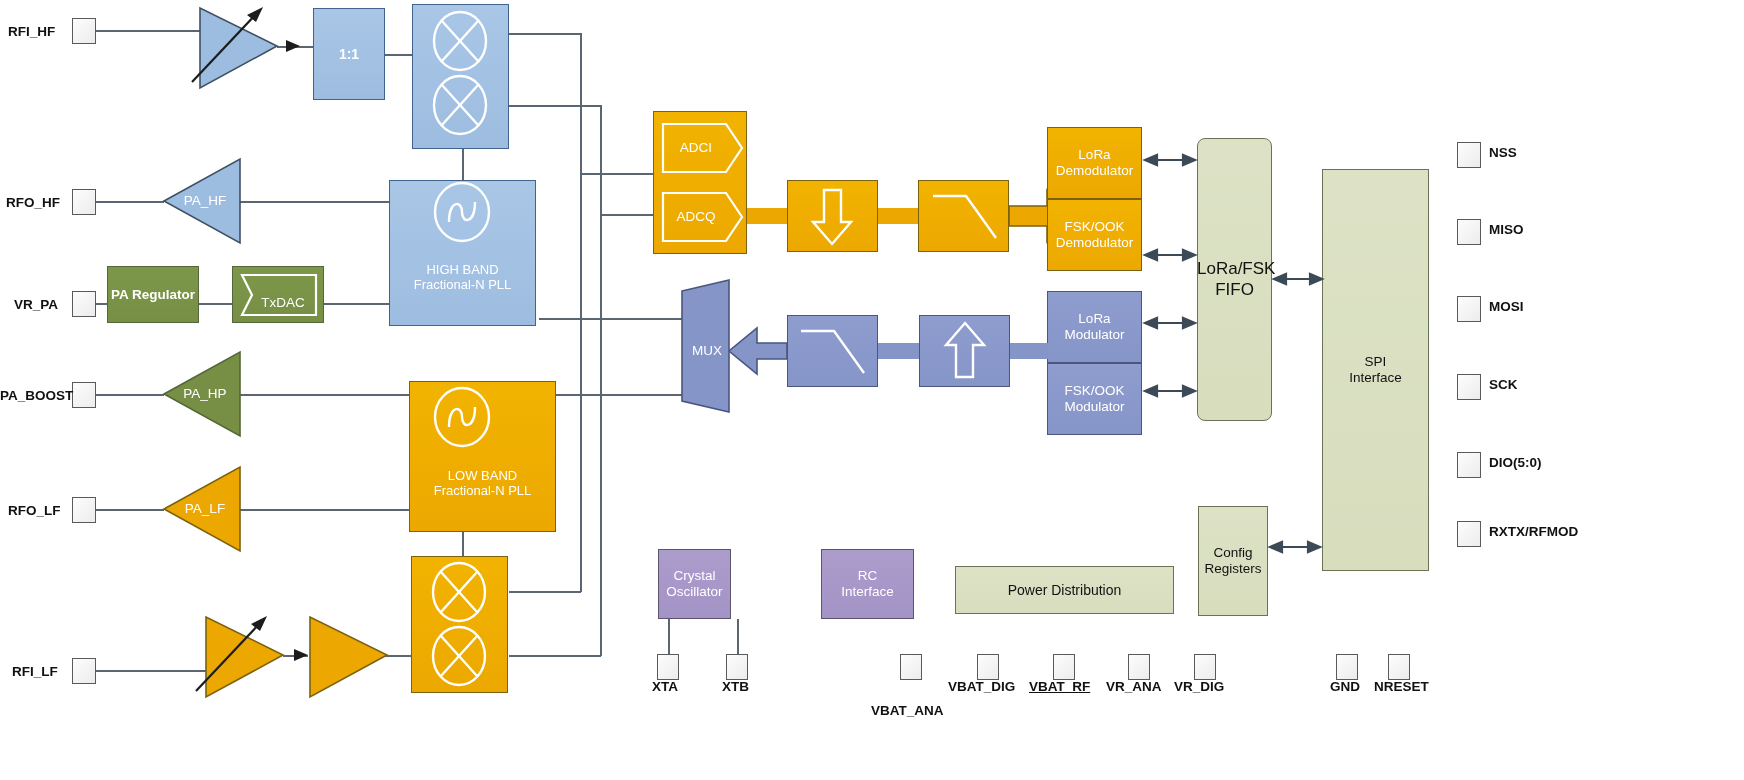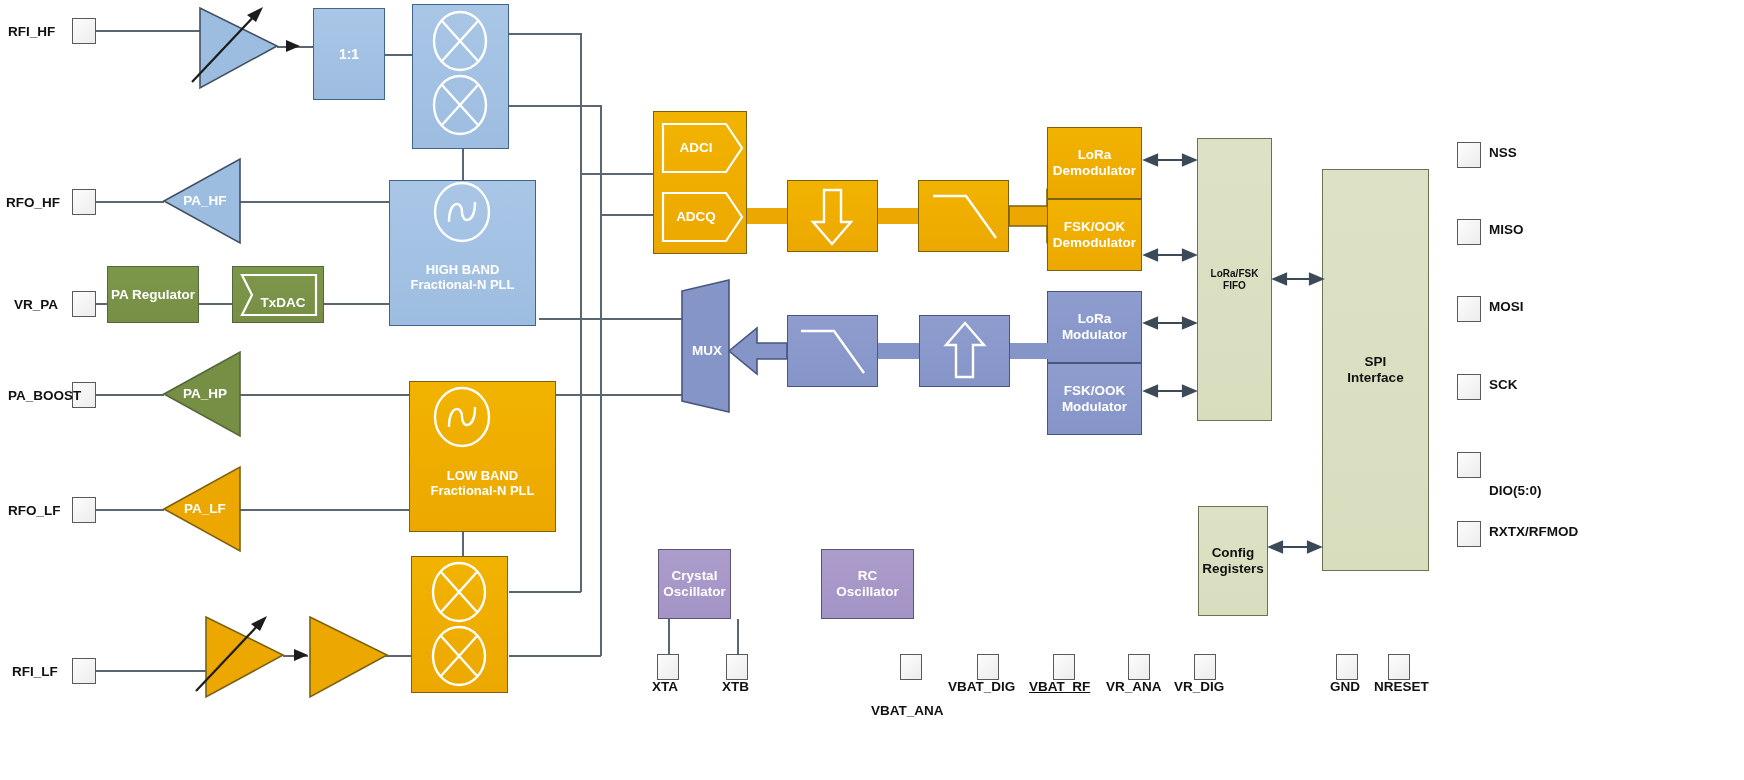--- a/index.html
+++ b/index.html
@@ -24,21 +24,21 @@
   .pad.sm{width:22px;height:26px;}
   .pinlabel{position:absolute;font-size:13.5px;font-weight:bold;color:#111;white-space:nowrap;}
 
   
   .wire{position:absolute;background:#5a6672;}
   .wh{height:1.6px;}
   .wv{width:1.6px;}
   .wire.thick{background:#8695c8;}
   .wire.thicko{background:#eca800;}
 
-  .lbl{position:absolute;font-weight:bold;color:#fff;text-align:center;white-space:pre-line;}
+  .lbl{position:absolute;font-weight:normal;color:#fff;text-align:center;white-space:pre-line;}
   .lbl.dark{color:#111;}
 
   svg.ov{position:absolute;left:0;top:0;width:1744px;height:780px;pointer-events:none;overflow:visible;}
 </style>
 </head>
 <body>
 
 <div id="stage">
 
   <div class="wire wh" style="left:96px;top:30px;width:104px;"></div>
@@ -94,21 +94,21 @@
   <div class="pad" style="left:72px;top:18px;"></div>
   <div class="pinlabel" style="left:8px;top:24px;">RFI_HF</div>
 
   <div class="pad" style="left:72px;top:189px;"></div>
   <div class="pinlabel" style="left:6px;top:195px;">RFO_HF</div>
 
   <div class="pad" style="left:72px;top:291px;"></div>
   <div class="pinlabel" style="left:14px;top:297px;">VR_PA</div>
 
   <div class="pad" style="left:72px;top:382px;"></div>
-  <div class="pinlabel" style="left:0px;top:388px;padding-left:8px;">PA_BOOST</div>
+  <div class="pinlabel" style="left:0px;top:388px;">PA_BOOST</div>
 
   <div class="pad" style="left:72px;top:497px;"></div>
   <div class="pinlabel" style="left:8px;top:503px;">RFO_LF</div>
 
   <div class="pad" style="left:72px;top:658px;"></div>
   <div class="pinlabel" style="left:12px;top:664px;">RFI_LF</div>
 
   <svg class="ov">
     <polygon points="200,8 200,88 277,46" fill="#9dbde0" stroke="#3f5063" stroke-width="1.6"></polygon>
     <line x1="192" y1="82" x2="258" y2="12" stroke="#1c1c1c" stroke-width="2.2"></line>
@@ -254,21 +254,21 @@
 
   <svg class="ov">
     <polygon points="787,343 757,343 757,328 729,351 757,374 757,359 787,359" fill="#8695c8" stroke="#4a5680" stroke-width="1.6"></polygon>
   </svg>
 
   <svg class="ov">
     <polygon points="682,291 729,280 729,412 682,401" fill="#8695c8" stroke="#4a5680" stroke-width="1.6"></polygon>
   </svg>
   <div class="lbl" style="left:682px;top:343px;width:50px;font-size:13.5px;">MUX</div>
 
-  <div class="blk sage" style="left:1197px;top:138px;width:75px;height:283px;font-size:10px;">
+  <div class="blk sage" style="left:1197px;top:138px;width:75px;height:283px;font-size:17px;border-radius:8px;">
     <span class="lbl dark" style="position:static;width:75px;">LoRa/FSK
 FIFO</span>
   </div>
 
   <div class="blk sage" style="left:1198px;top:506px;width:70px;height:110px;font-size:13.5px;">
     <span class="lbl dark" style="position:static;width:70px;">Config
 Registers</span>
   </div>
 
   <div class="blk sage" style="left:1322px;top:169px;width:107px;height:402px;font-size:13.5px;">
@@ -305,41 +305,44 @@
   <div class="pad" style="left:1457px;top:219px;"></div>
   <div class="pinlabel" style="left:1489px;top:222px;">MISO</div>
 
   <div class="pad" style="left:1457px;top:296px;"></div>
   <div class="pinlabel" style="left:1489px;top:299px;">MOSI</div>
 
   <div class="pad" style="left:1457px;top:374px;"></div>
   <div class="pinlabel" style="left:1489px;top:377px;">SCK</div>
 
   <div class="pad" style="left:1457px;top:452px;"></div>
-  <div class="pinlabel" style="left:1489px;top:455px;margin-top:28px;">DIO(5:0)</div>
+  <div class="pinlabel" style="left:1489px;top:455px;">DIO(5:0)</div>
 
   <div class="pad" style="left:1457px;top:521px;"></div>
   <div class="pinlabel" style="left:1489px;top:524px;">RXTX/RFMOD</div>
 
   <div class="blk purple" style="left:658px;top:549px;width:73px;height:70px;font-size:13.5px;">
     <span class="lbl" style="position:static;width:93px;">Crystal
 Oscillator</span>
   </div>
   <div class="wire wv" style="left:668px;top:619px;width:1.6px;height:36px;"></div>
   <div class="wire wv" style="left:737px;top:619px;width:1.6px;height:36px;"></div>
   <div class="pad sm" style="left:657px;top:654px;"></div>
   <div class="pinlabel" style="left:652px;top:679px;">XTA</div>
   <div class="pad sm" style="left:726px;top:654px;"></div>
   <div class="pinlabel" style="left:722px;top:679px;">XTB</div>
 
   <div class="blk purple" style="left:821px;top:549px;width:93px;height:70px;font-size:13.5px;">
     <span class="lbl" style="position:static;width:93px;">RC
-Oscillator</span>
-  </div>
-
+Interface</span>
+  </div>
+
+  <div class="blk sage" style="left:955px;top:566px;width:219px;height:48px;font-size:14px;">
+    <span class="lbl dark" style="position:static;width:219px;">Power Distribution</span>
+  </div>
 
   <div class="pad sm" style="left:900px;top:654px;"></div>
   <div class="pinlabel" style="left:871px;top:679px;margin-top:24px;">VBAT_ANA</div>
 
   <div class="pad sm" style="left:977px;top:654px;"></div>
   <div class="pinlabel" style="left:948px;top:679px;text-align:right;">VBAT_DIG</div>
 
   <div class="pad sm" style="left:1053px;top:654px;"></div>
   <div class="pinlabel" style="left:1029px;top:679px;text-decoration:underline;">VBAT_RF</div>
 

